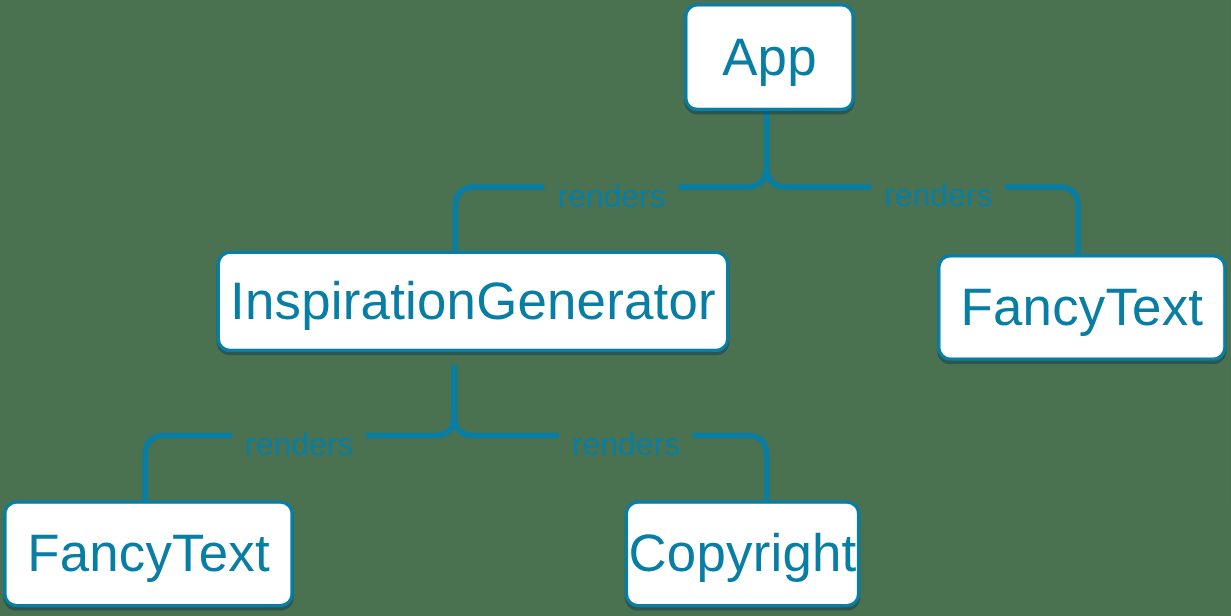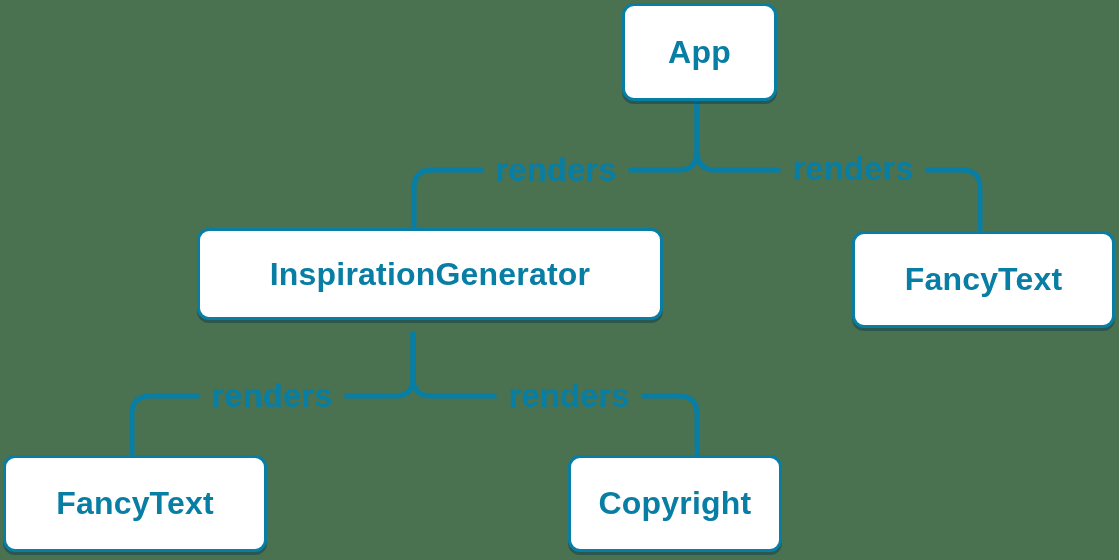--- a/index.html
+++ b/index.html
@@ -35,40 +35,41 @@
   .node{
     position:absolute;
     display:flex;
     align-items:center;
     justify-content:center;
     background:var(--node-fill);
     border:3px solid var(--accent);
     border-radius:12px;
     box-shadow:0 3px 0 var(--shadow);
     color:var(--accent);
-    font-size:32px;
-    font-weight:700;
+    font-size:48px;
+    font-weight:400;
     letter-spacing:0.2px;
     white-space:nowrap;
   }
   .node-app{left:622px;top:3px;width:155px;height:98px;}
   .node-inspiration-generator{left:197px;top:228px;width:466px;height:92px;}
   .node-fancy-text-top{left:852px;top:231px;width:263px;height:97px;}
   .node-fancy-text-bottom{left:3px;top:455px;width:264px;height:97px;}
   .node-copyright{left:568px;top:455px;width:214px;height:97px;}
   .edge-label{
     position:absolute;
     transform:translate(-50%,-50%);
     background:var(--bg);
     color:var(--accent);
-    font-size:33px;
-    font-weight:700;
+    font-size:29px;
+    font-weight:400;
     line-height:1.1;
     padding:0 12px;
     white-space:nowrap;
+    margin-top:10px;
   }
   .edge-label-0{left:556px;top:170px;}
   .edge-label-1{left:853px;top:169px;}
   .edge-label-2{left:272px;top:396px;}
   .edge-label-3{left:569px;top:396px;}
 </style>
 </head>
 <body>
 
 <div class="stage">

